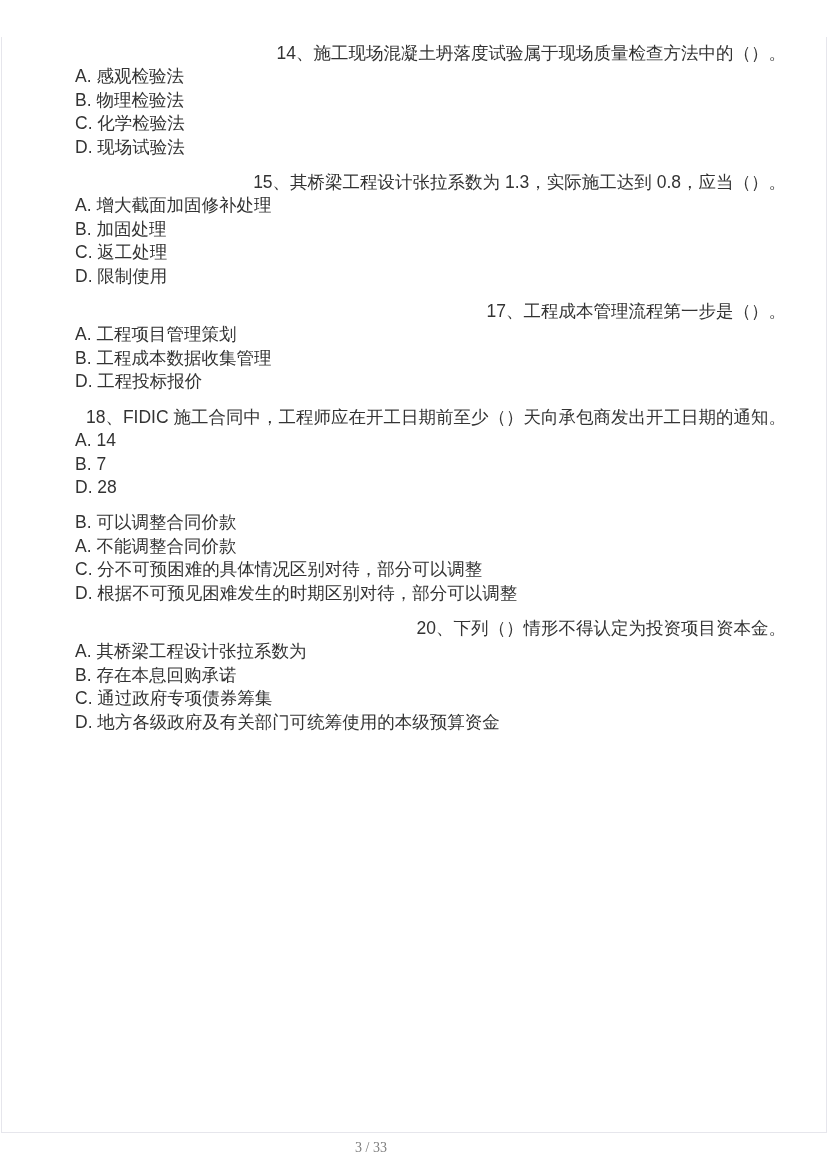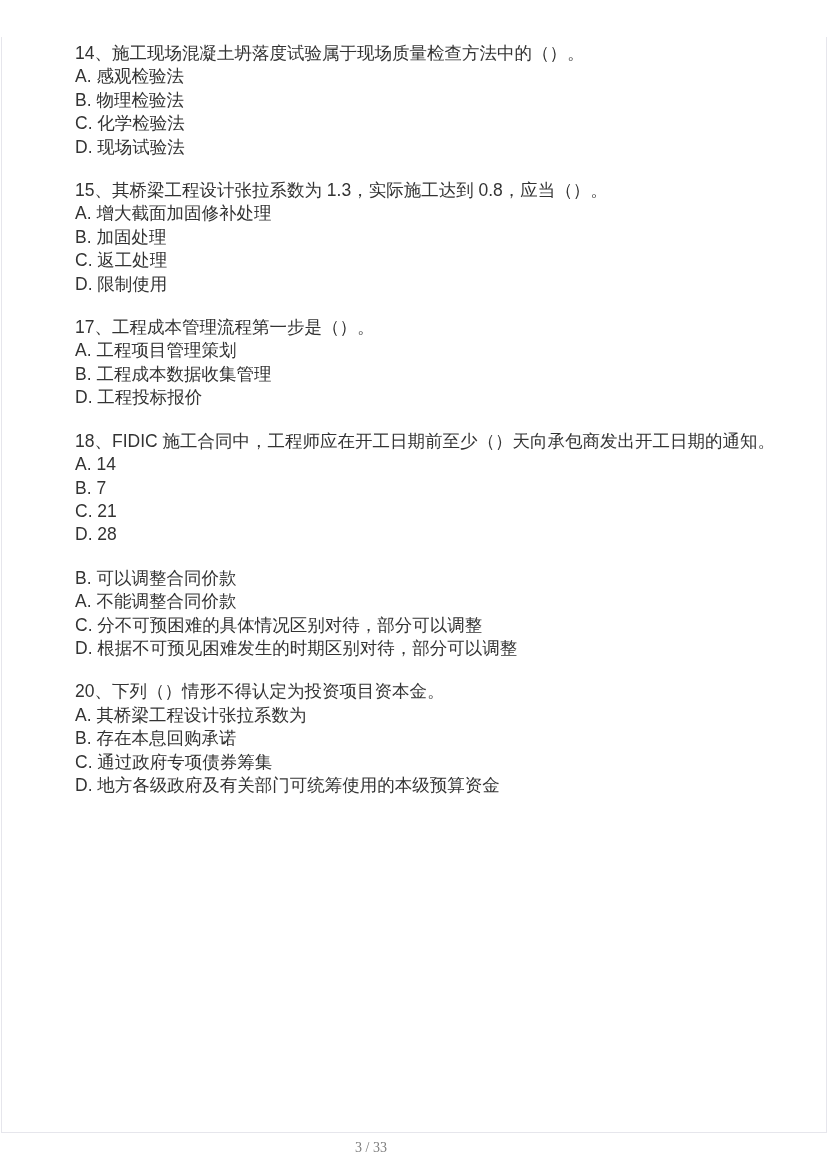--- a/index.html
+++ b/index.html
@@ -22,23 +22,23 @@
     border-left: 1px solid #e6e6ec;
     border-right: 1px solid #e6e6ec;
     border-bottom: 1px solid #e6e6ec;
   }
   .page-content {
     padding: 5px 40px 0 73px;
     color: #333333;
     font-size: 17.5px;
     line-height: 23.4px;
   }
-  .question { margin-top: 20px; }
+  .question { margin-top: 12px; }
   .question:first-child { margin-top: 0; }
-  .q-text { white-space: pre; }
+  .q-text { white-space: pre; text-align: right; }
   .option { white-space: pre; }
   .footer {
     position: absolute;
     left: 0;
     top: 1139px;
     width: 742px;
     text-align: center;
     font-family: "Liberation Serif", "DejaVu Serif", serif;
     font-size: 14px;
     line-height: 17px;
@@ -67,21 +67,20 @@
       <div class="question">
         <div class="q-text">17、工程成本管理流程第一步是（）。</div>
         <div class="option">A. 工程项目管理策划</div>
         <div class="option">B. 工程成本数据收集管理</div>
         <div class="option">D. 工程投标报价</div>
       </div>
       <div class="question">
         <div class="q-text">18、FIDIC 施工合同中，工程师应在开工日期前至少（）天向承包商发出开工日期的通知。</div>
         <div class="option">A. 14</div>
         <div class="option">B. 7</div>
-        <div class="option">C. 21</div>
         <div class="option">D. 28</div>
       </div>
       <div class="question">
         <div class="option">B. 可以调整合同价款</div>
         <div class="option">A. 不能调整合同价款</div>
         <div class="option">C. 分不可预困难的具体情况区别对待，部分可以调整</div>
         <div class="option">D. 根据不可预见困难发生的时期区别对待，部分可以调整</div>
       </div>
       <div class="question">
         <div class="q-text">20、下列（）情形不得认定为投资项目资本金。</div>

